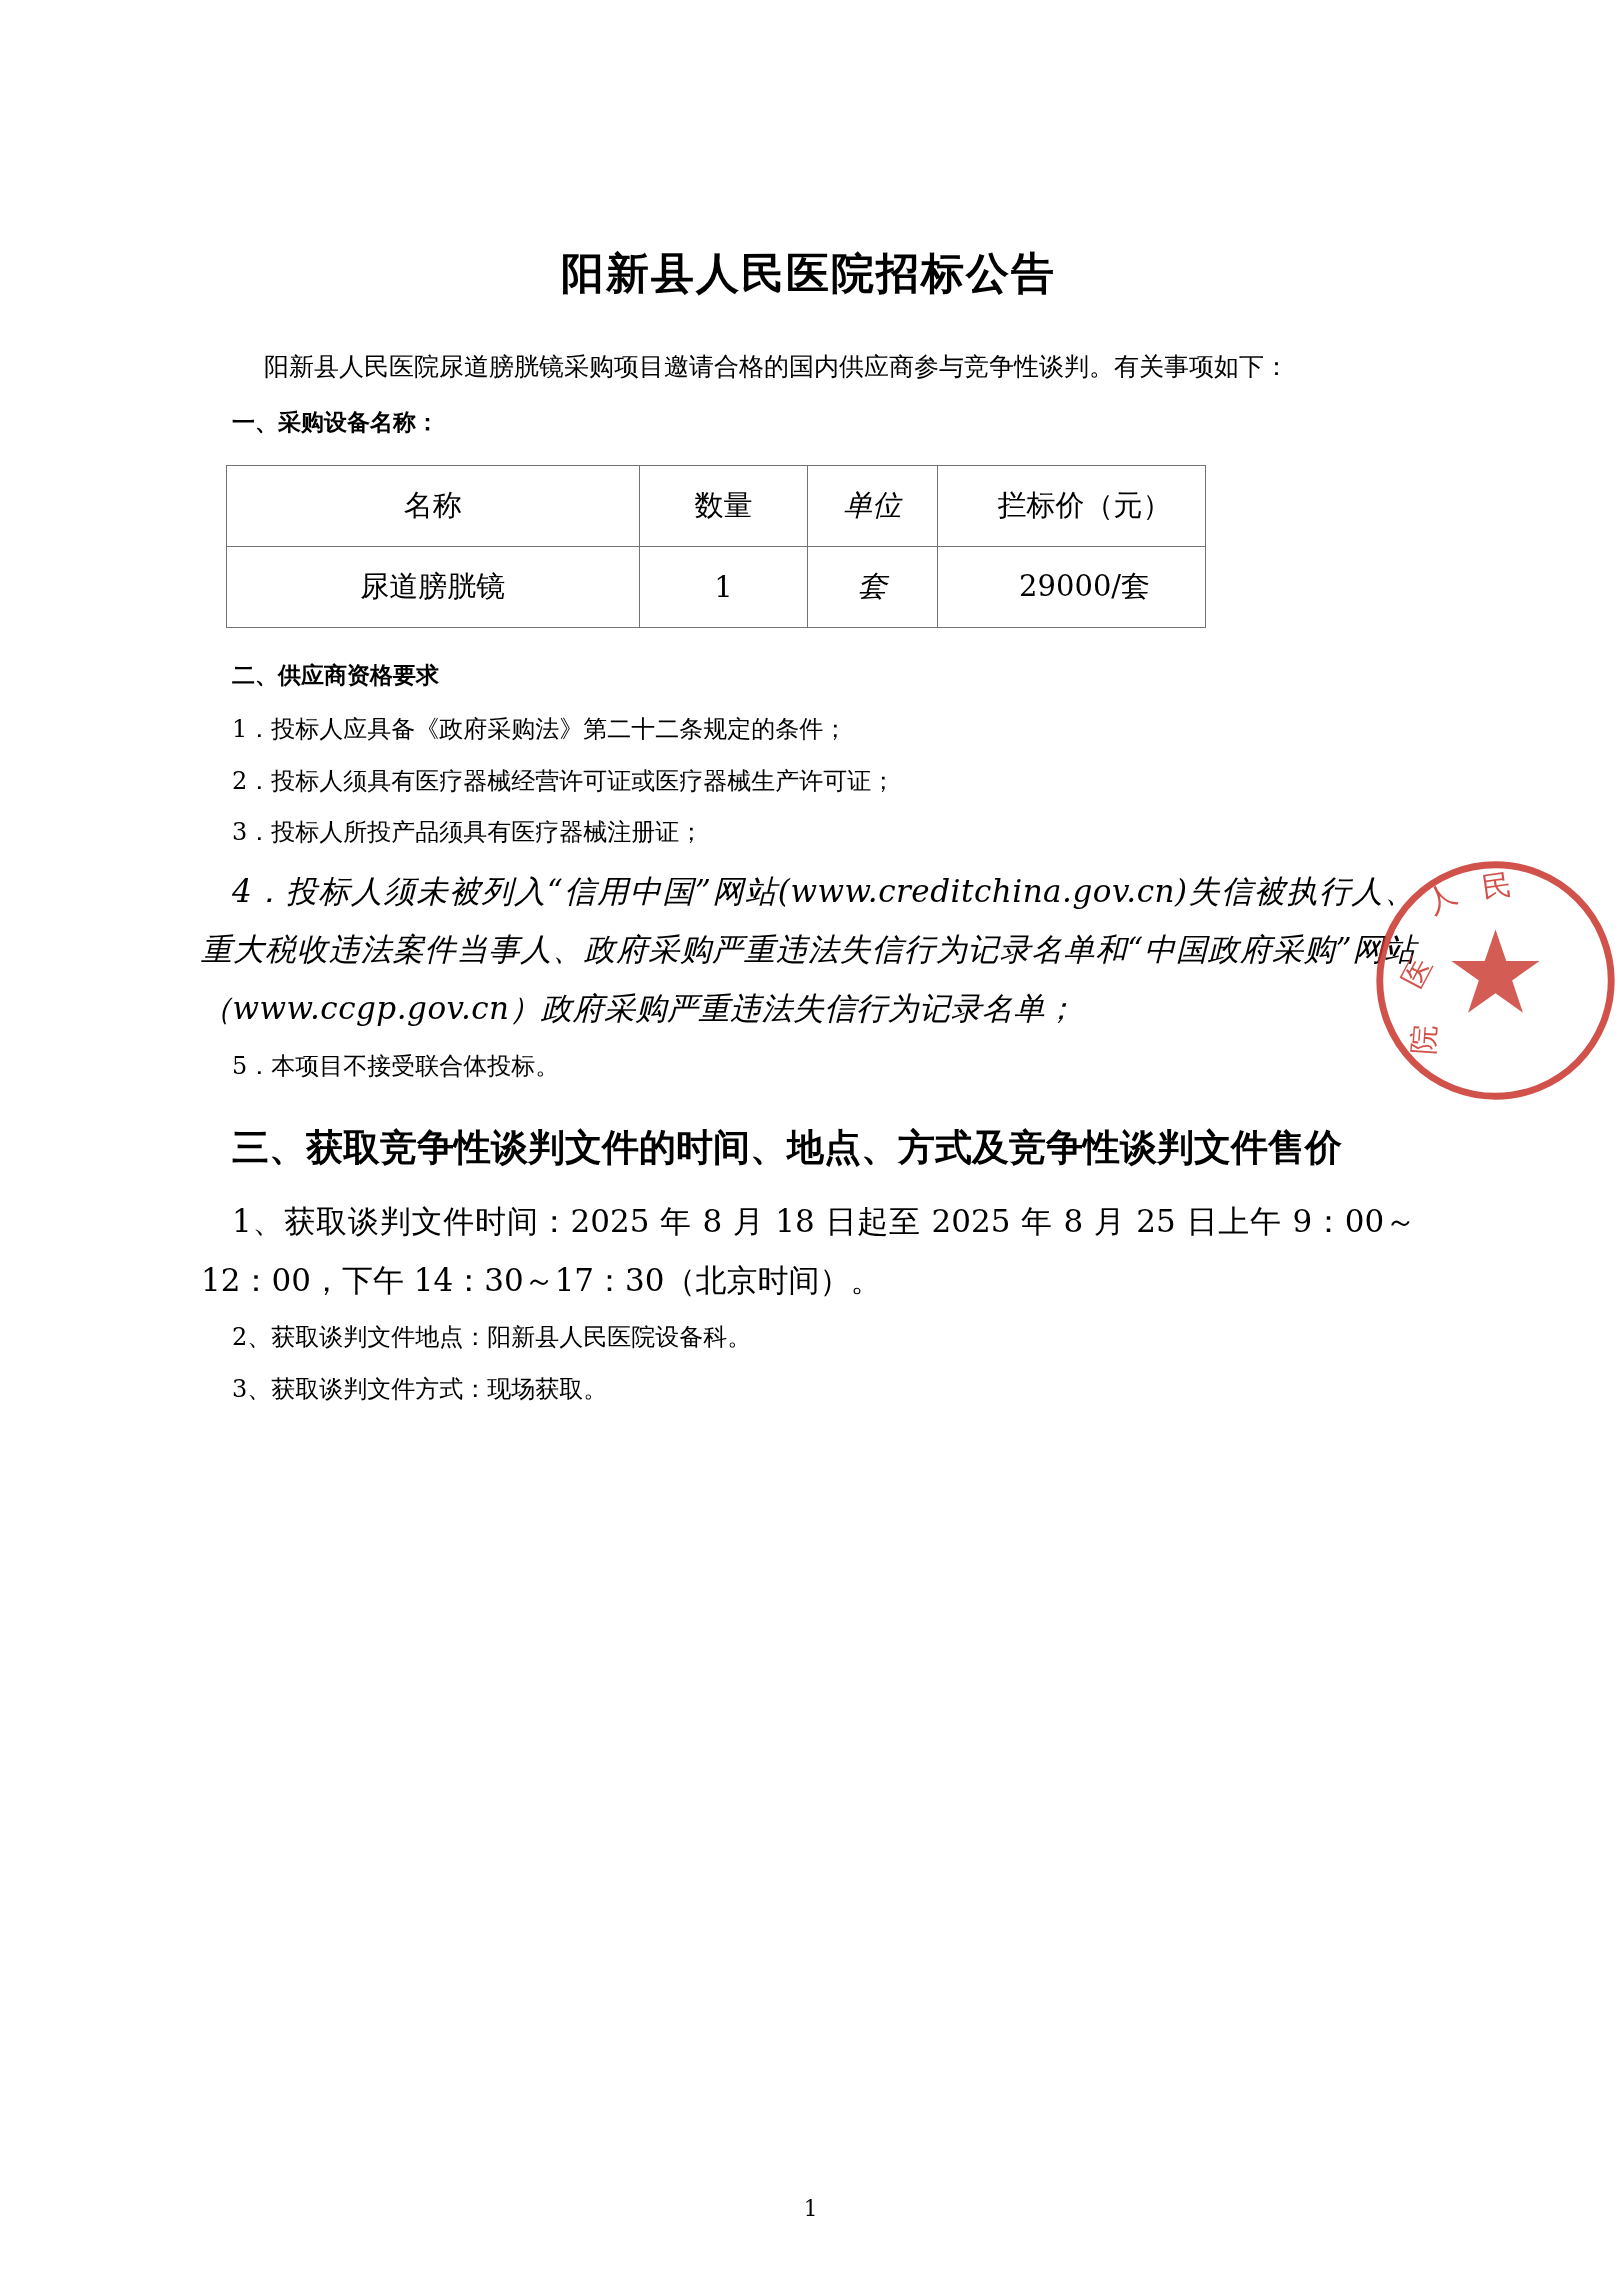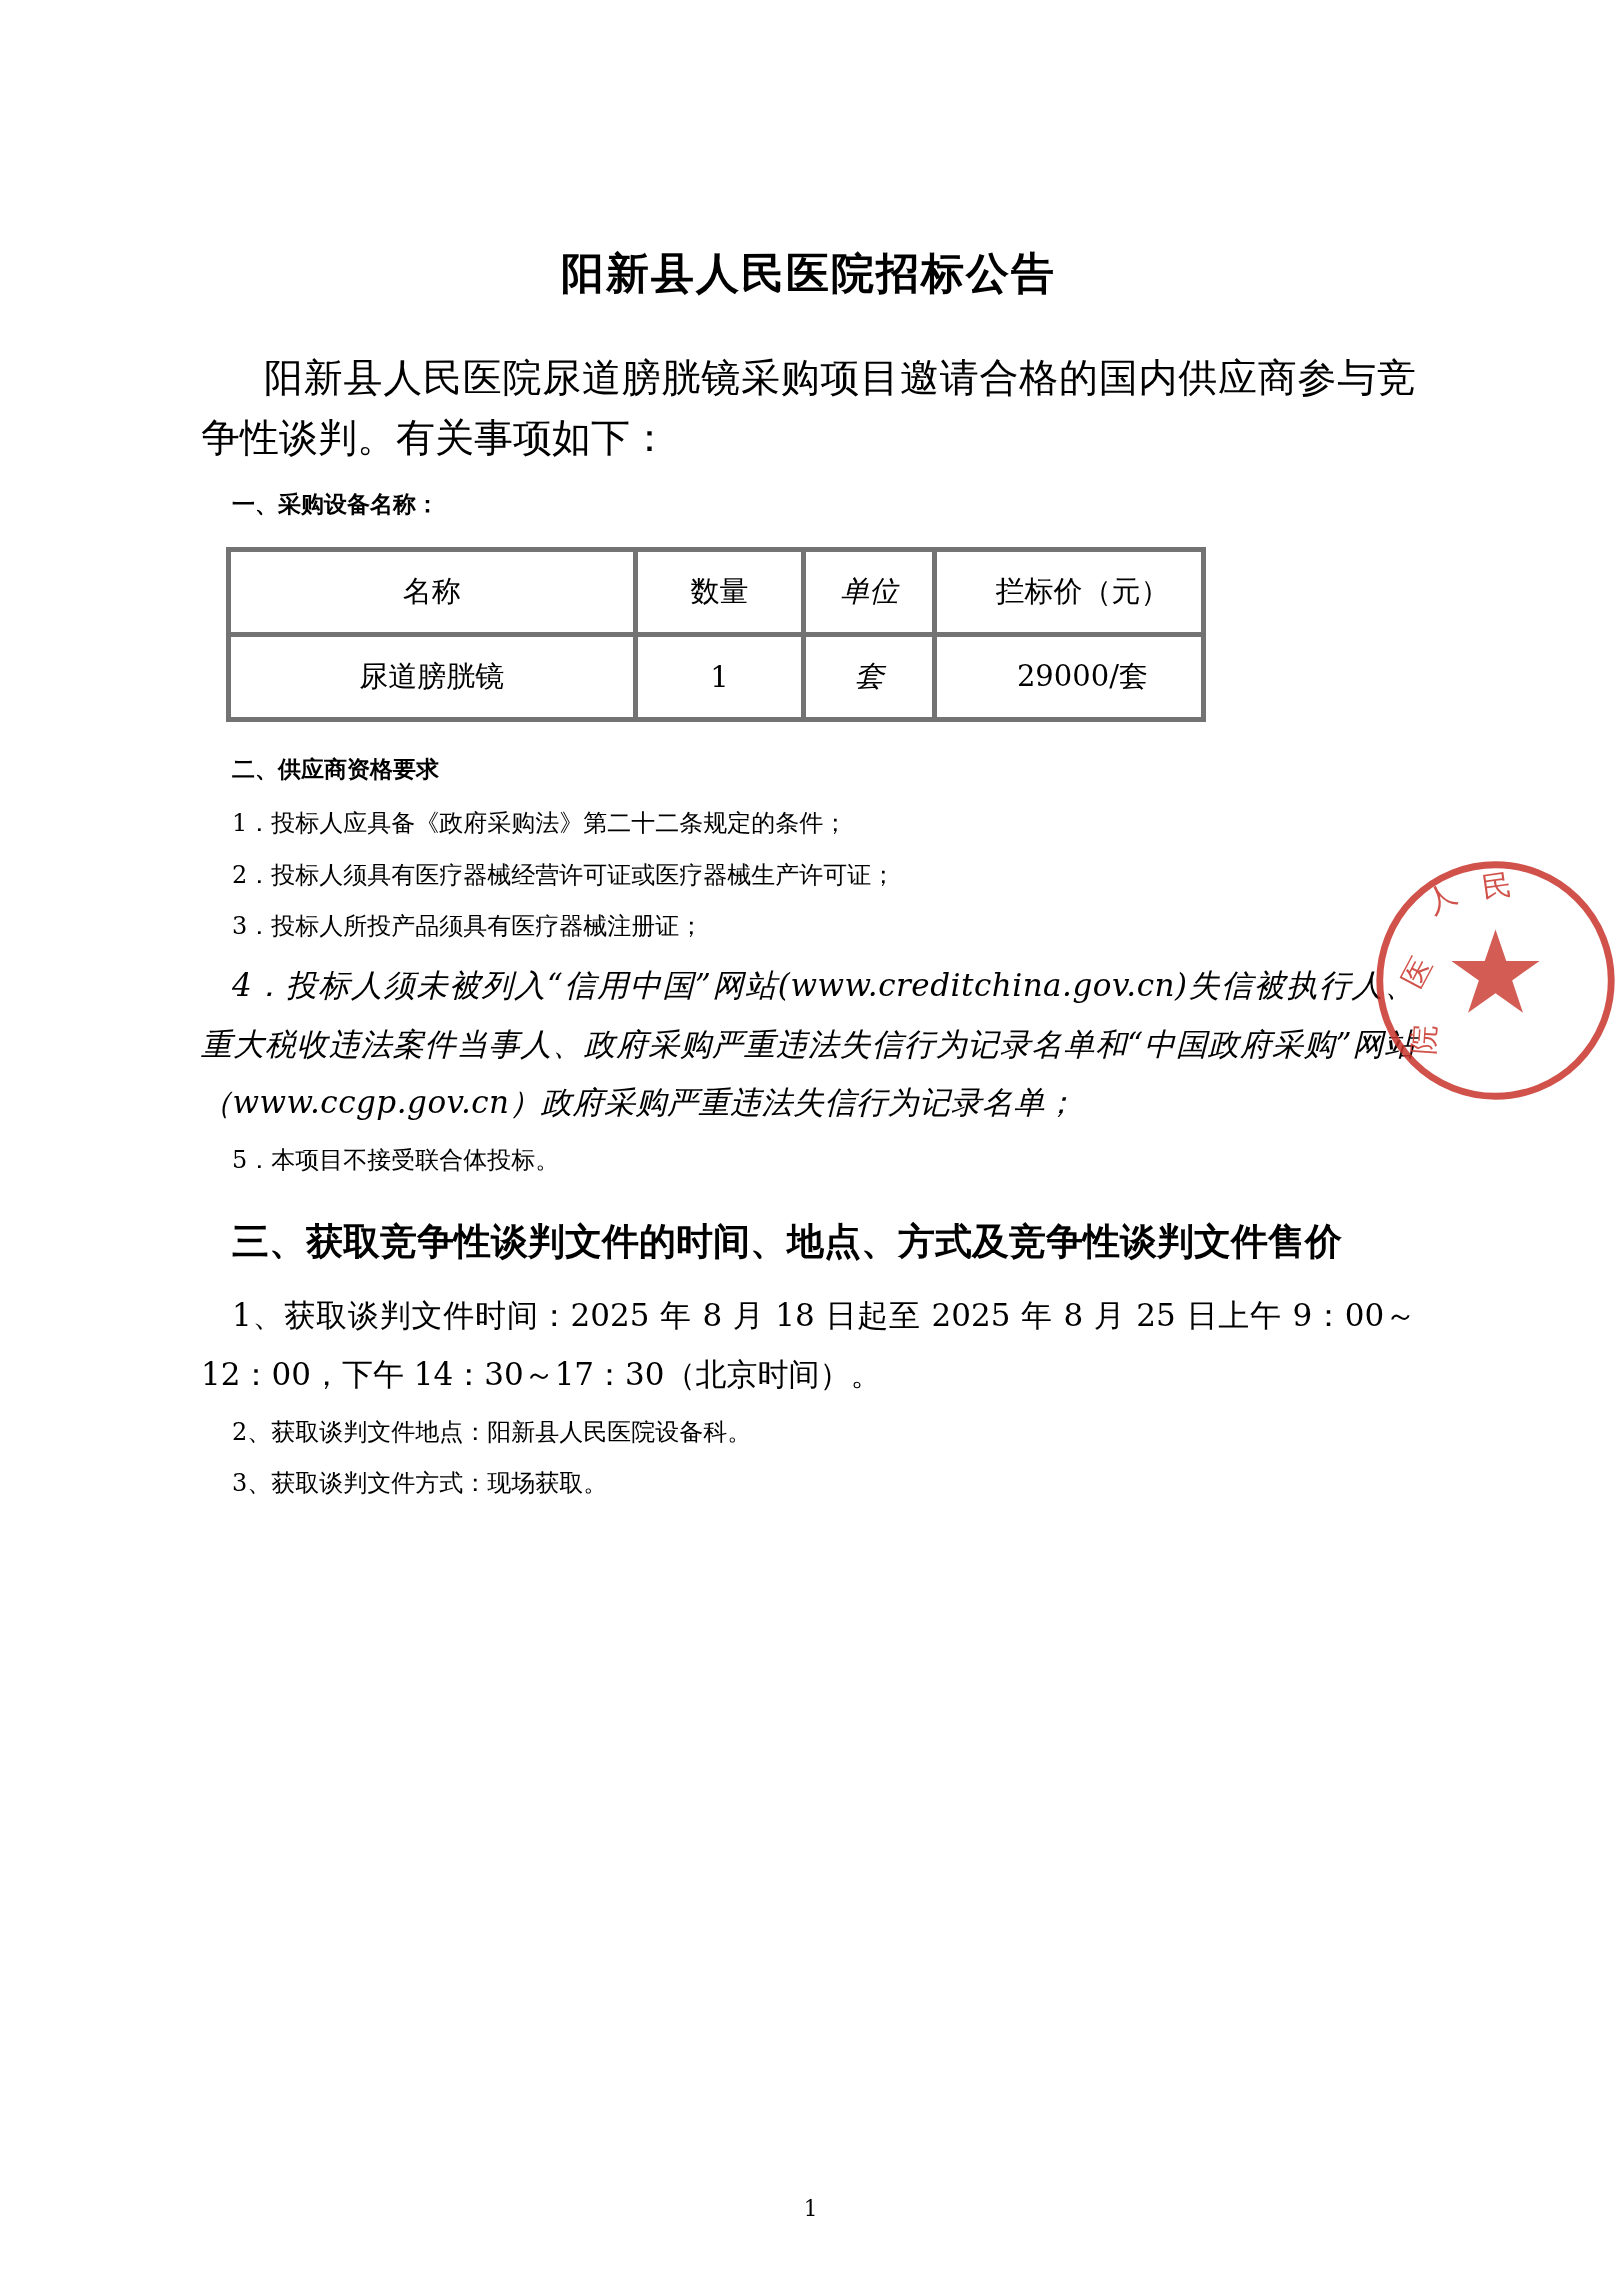--- a/index.html
+++ b/index.html
@@ -28,21 +28,21 @@
   .doc-title {
     text-align: center;
     font-size: 43px;
     font-weight: bold;
     letter-spacing: 2px;
     margin-top: 245px;
     margin-bottom: 45px;
     font-family: "DejaVu Serif", "Liberation Serif", serif;
   }
   .para {
-    font-size: 39px;
+    font-size: 25px;
     line-height: 1.55;
     margin: 0 0 13.7px 0;
     text-align: justify;
   }
   .indent2 {
     text-indent: 63px;
   }
   .section-head {
     font-size: 23px;
     font-weight: bold;
@@ -74,21 +74,21 @@
     font-family: "DejaVu Serif", "Liberation Serif", serif;
     letter-spacing: 0.5px;
     font-style: italic;
   }
   table.equip {
     border-collapse: collapse;
     margin: 23.5px 0 29px 24.5px;
     width: 980px;
   }
   table.equip td, table.equip th {
-    border: 5px solid #737373;
+    border: 1px solid #737373;
     height: 78px;
     font-size: 29px;
     font-weight: normal;
     text-align: center;
     vertical-align: middle;
   }
   table.equip .c-name { width: 431px; }
   table.equip .c-qty { width: 172px; }
   table.equip .c-unit { width: 132px; font-style: italic; }
   table.equip .c-price { width: 245px; padding-left: 28px; }

